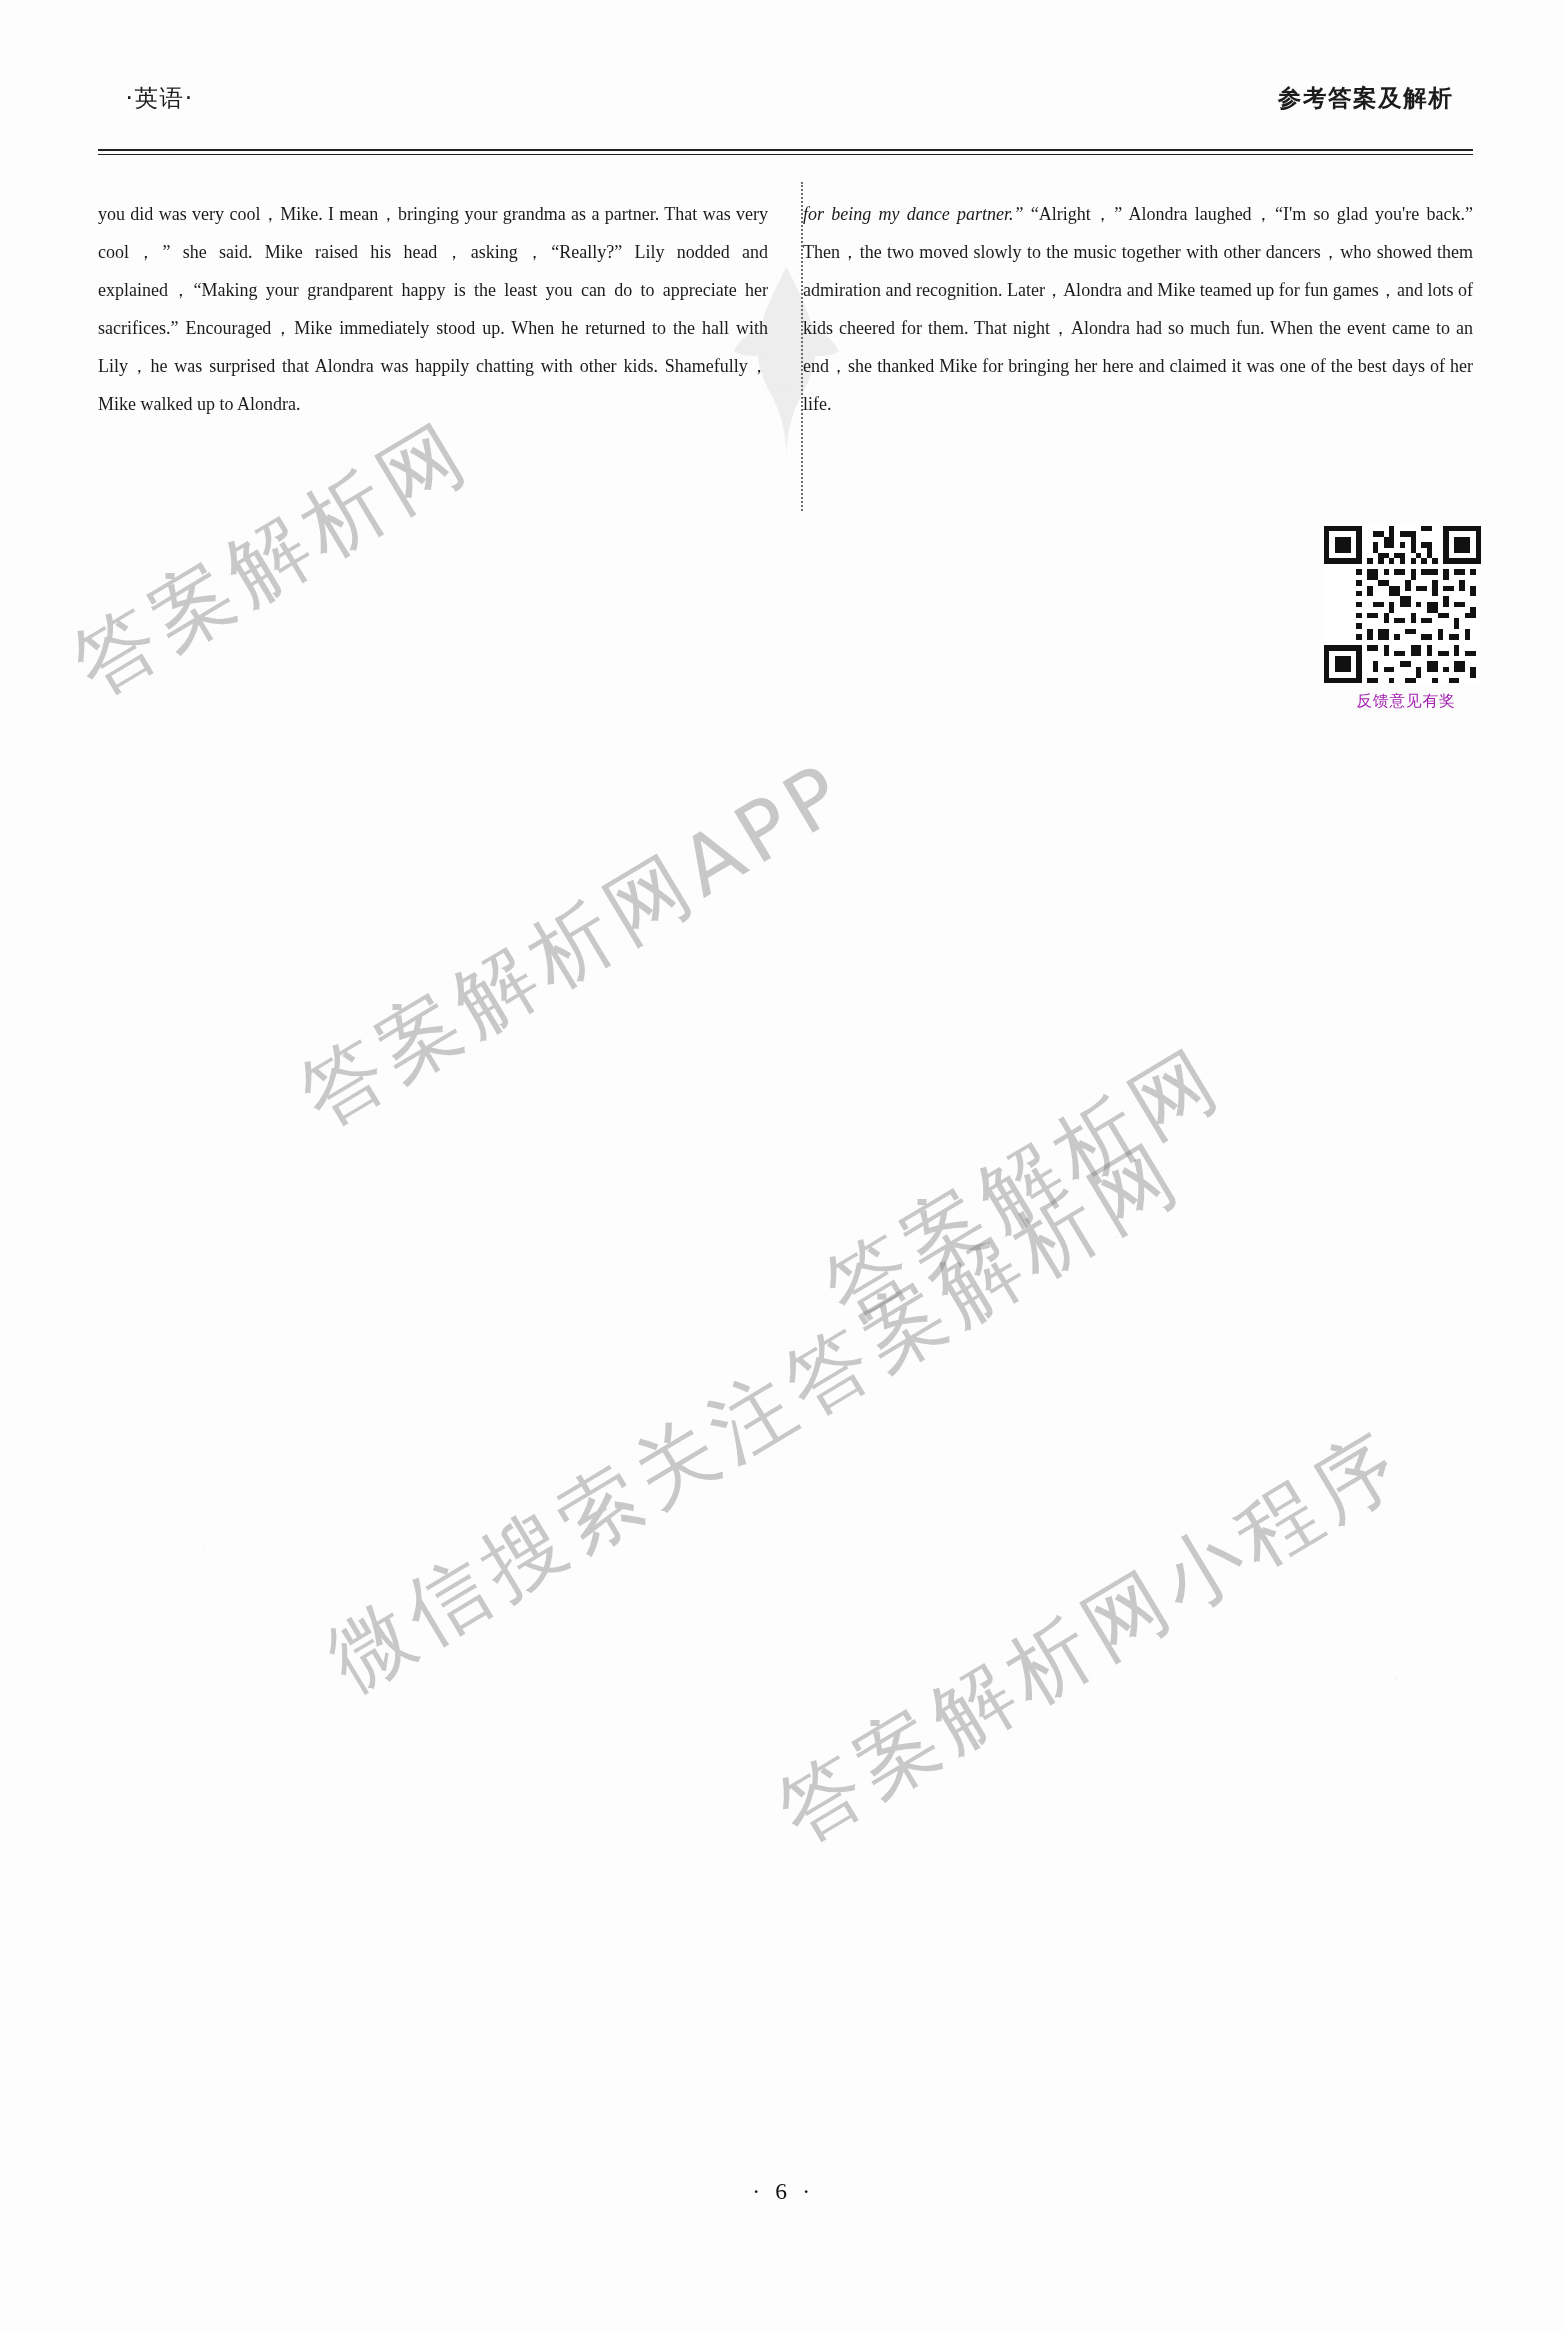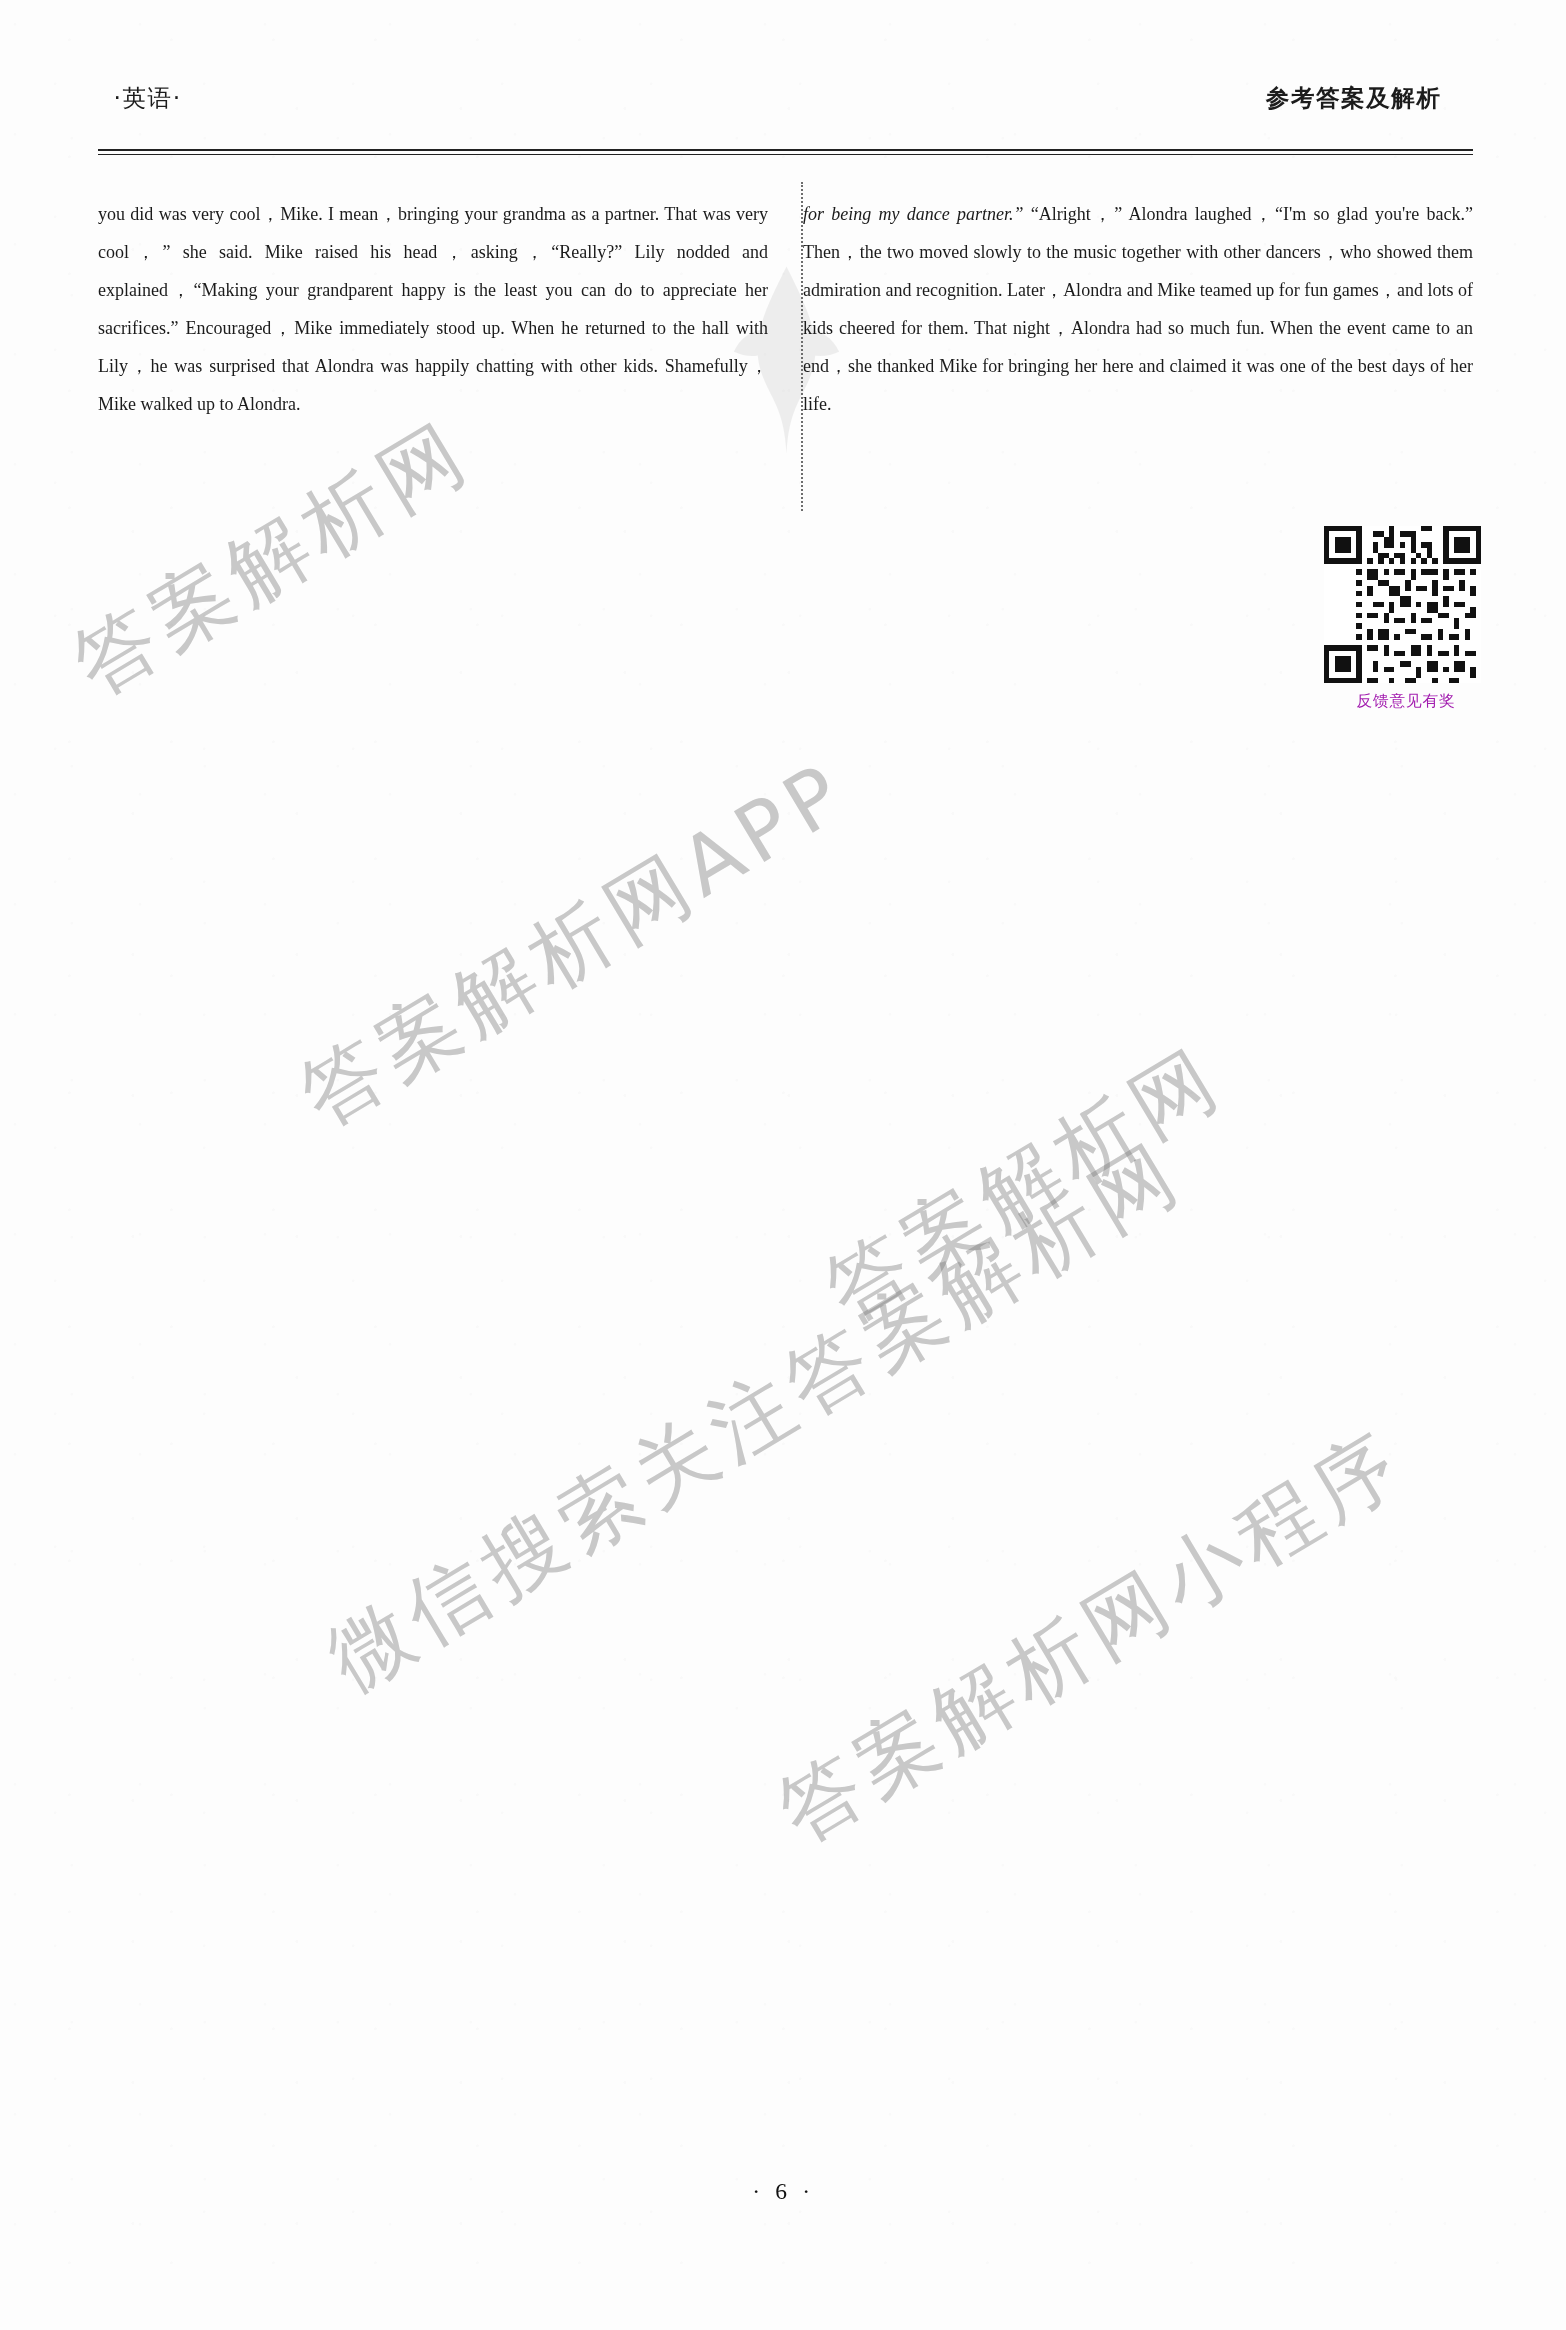--- a/index.html
+++ b/index.html
@@ -38,21 +38,21 @@
       radial-gradient(circle at 37% 63%, rgba(0,0,0,.03) 0 1.2px, transparent 1.6px),
       radial-gradient(circle at 68% 34%, rgba(0,0,0,.03) 0 1.2px, transparent 1.6px),
       radial-gradient(circle at 81% 77%, rgba(0,0,0,.035) 0 1.2px, transparent 1.6px),
       radial-gradient(circle at 54% 88%, rgba(0,0,0,.03) 0 1.2px, transparent 1.6px);
     background-size: 125px 110px, 149px 133px, 102px 117px, 164px 141px, 133px 157px;
   }
 
   
   .header {
     position: absolute;
-    left: 86px;
+    left: 98px;
     top: 82px;
     width: 1379px;
     height: 55px;
   }
   .header-left {
     position: absolute;
     left: 27.4px;
     top: 0;
     font-family: "DejaVu Sans", sans-serif;
     font-size: 23.5px;

